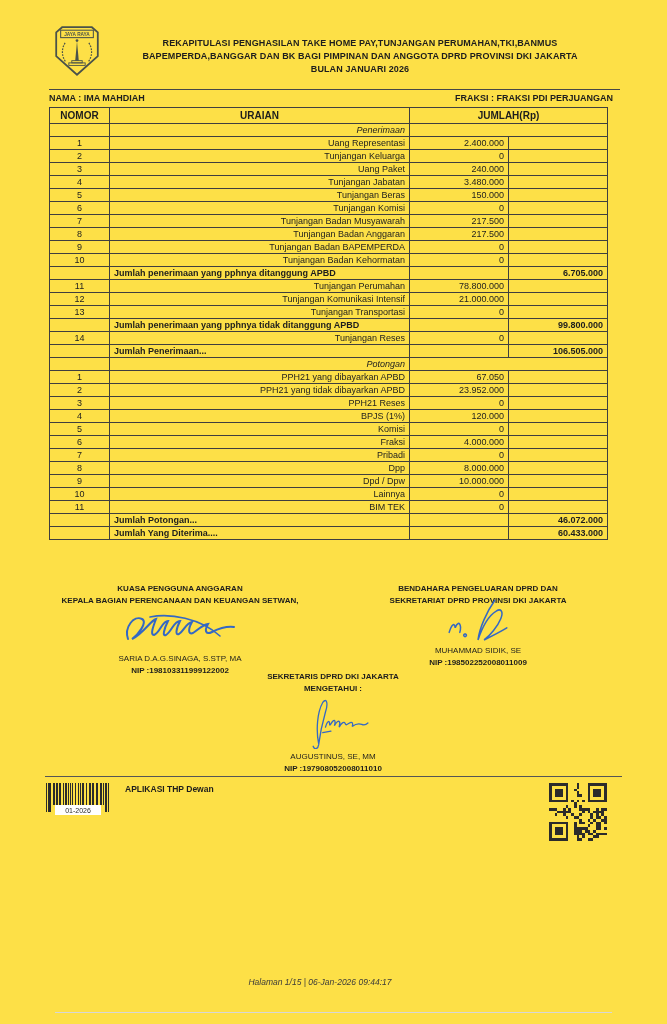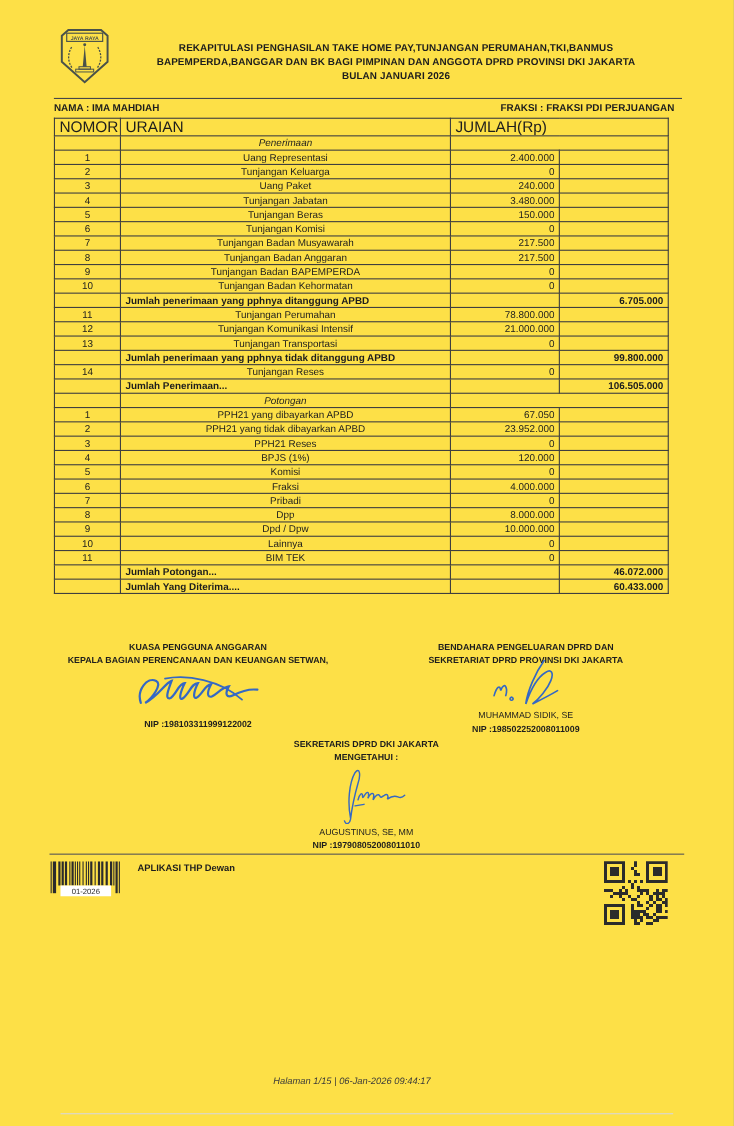--- a/index.html
+++ b/index.html
@@ -17,23 +17,23 @@
   .name-label { position:absolute; left:0; top:0; font-size:9px; font-weight:bold; }
   .fraksi-label { position:absolute; right:0; top:0; font-size:9px; font-weight:bold; }
 
   
   .main-table { position:absolute; left:49px; top:107px; width:558px;
     border-collapse:collapse; table-layout:fixed; }
   .main-table th, .main-table td {
     border:1px solid #3f3f3f; font-size:9px; line-height:11px;
     padding:0 4px; height:13px; white-space:nowrap; overflow:hidden;
   }
-  .main-table th { font-size:14px; height:16px; text-align:left; font-weight:normal; }
+  .main-table th { font-size:10px; height:16px; text-align:center; font-weight:bold; }
   .c-no  { text-align:center; }
-  .c-label { text-align:center; }
+  .c-label { text-align:right; }
   .c-label.it { font-style:italic; }
   .c-val, .c-sub { text-align:right; }
   .sublabel { font-weight:bold; text-align:left; }
   .subval { font-weight:bold; }
 
   
   .sig-block { position:absolute; text-align:center; }
   .sig-role { font-size:8px; font-weight:bold; line-height:12px; }
   .sig-name { font-size:8px; font-weight:normal; line-height:12px; margin-top:1px; }
   .sig-nip  { font-size:8px; font-weight:bold; line-height:12px; }
@@ -286,20 +286,21 @@
       </tbody>
   </table>
 
   <div class="sig-block" style="left:55px; top:583px; width:250px;">
     <div class="sig-role">KUASA PENGGUNA ANGGARAN</div>
     <div class="sig-role">KEPALA BAGIAN PERENCANAAN DAN KEUANGAN SETWAN,</div>
     <svg class="sig-img sig" width="120" height="42" viewBox="0 0 120 42">
       <path class="sig-path" fill="none" stroke-width="2" stroke-linecap="round" d="M8 30 C4 18 14 6 22 10 C28 13 18 26 12 30 C24 24 30 12 36 10 C33 18 30 26 34 26 C40 24 42 12 48 12 C44 20 42 28 46 26 C52 22 54 12 60 12 C56 20 55 27 59 25 C64 22 66 14 72 13 C68 20 68 26 73 24 C78 21 82 16 88 15 C84 22 86 26 92 23 C98 20 106 17 114 18" stroke="#3468c4"></path>
       <path class="sig-path" fill="none" stroke-width="1.6" stroke-linecap="round" d="M30 8 C50 4 80 9 100 27" stroke="#3468c4"></path>
     </svg>
+    <div class="sig-name">SARIA D.A.G.SINAGA, S.STP, MA</div>
     <div class="sig-nip">NIP :198103311999122002</div>
   </div>
 
   <div class="sig-block" style="left:358px; top:583px; width:240px;">
     <div class="sig-role">BENDAHARA PENGELUARAN DPRD DAN</div>
     <div class="sig-role">SEKRETARIAT DPRD PROVINSI DKI JAKARTA</div>
     <svg class="sig-img sig" width="100" height="44" viewBox="0 0 100 58" style="margin-top:-8px;">
       <path class="sig-path" fill="none" stroke-width="2" stroke-linecap="round" d="M12 44 C15 34 19 30 20 38 C22 32 26 29 27 37 C27 40 27 42 26 44 M33 46 a1.8 1.8 0 1 1 -0.1 0" stroke="#3468c4"></path>
       <path class="sig-path" fill="none" stroke-width="2" stroke-linecap="round" d="M72 2 C62 16 52 38 50 54 C56 36 64 22 74 16 C80 12 84 16 80 26 C76 36 66 48 58 54 C66 50 78 44 88 38" stroke="#3468c4"></path>
     </svg>

